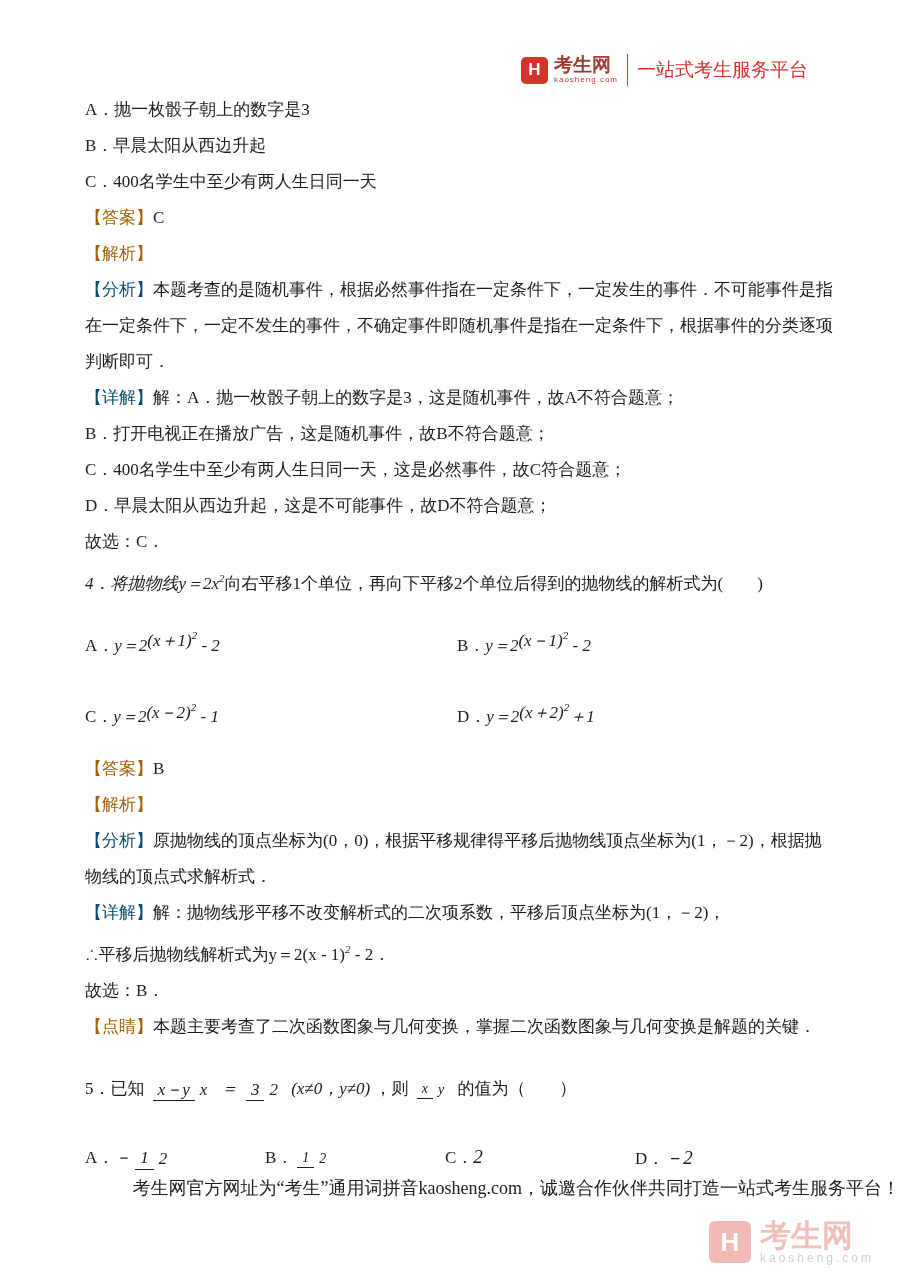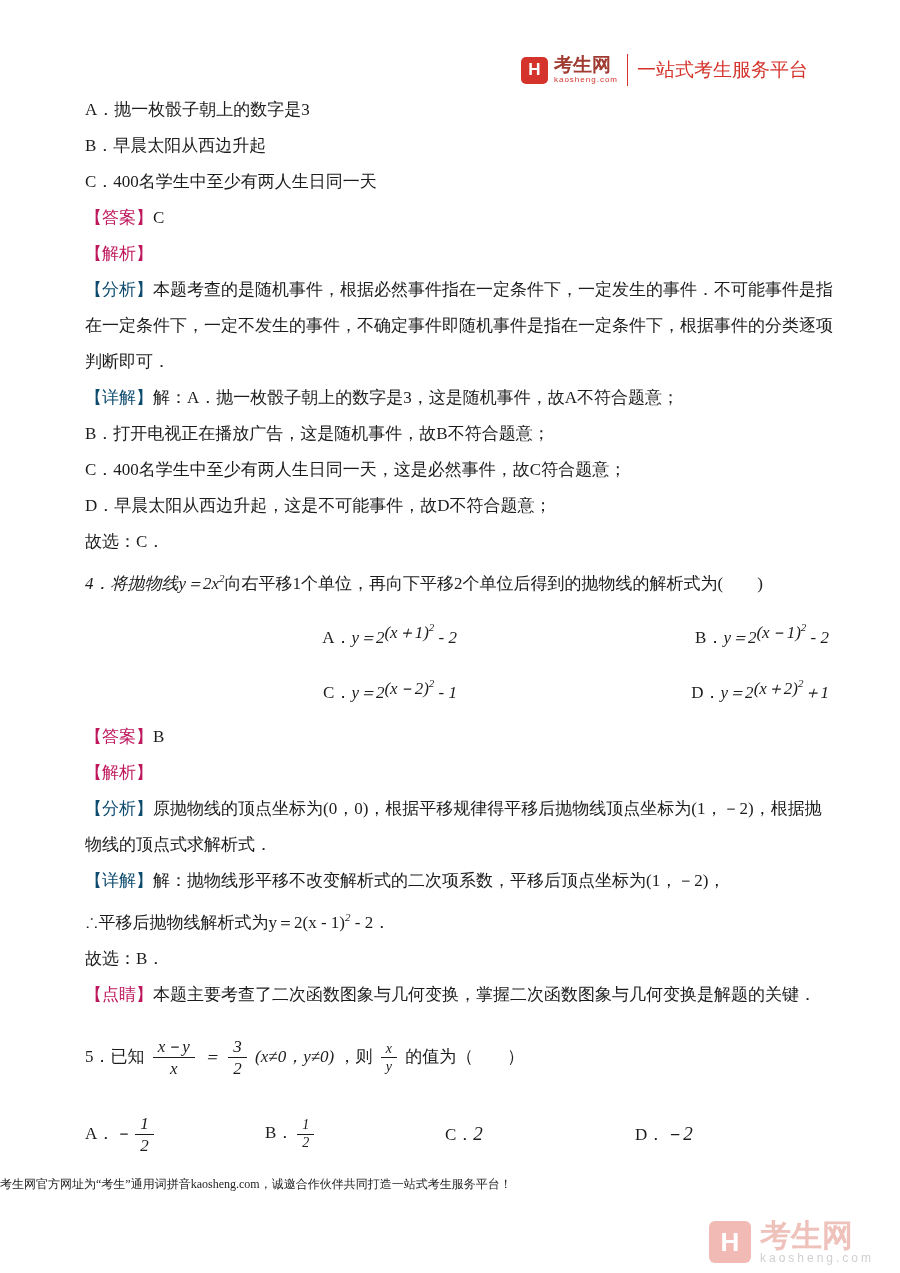--- a/index.html
+++ b/index.html
@@ -4,30 +4,30 @@
 <style>
   * { margin:0; padding:0; box-sizing:border-box; }
   html,body { background:#ffffff; }
   body {
     width:900px; height:1273px; position:relative; overflow:hidden;
     font-family:"Liberation Serif","DejaVu Serif",serif;
     color:#1c1c1c; font-size:17px;
   }
   .content { padding:92px 67px 0 85px; }
   p.line { line-height:36px; white-space:normal; }
-  .tag-blue { color:#be185d;margin-top:18px; }
+  .tag-blue { color:#a16207;margin-top:18px; }
   .tag-black { color:#0c4a6e; }
   .math { font-family:Liberation Serif, serif; font-style:italic; }
   sup { font-size:11px; font-style:italic; }
   .mgroup { position:relative; top:-4px; }
   
   .opt-row { display:flex; margin:10px 0 6px 0; }
-  .opt-col { width:372px; line-height:40px;text-align:right; }
+  .opt-col { width:372px; line-height:56px; }
   
-  .frac { display:inline-flex; flex-direction:column; align-items:center; vertical-align:middle; margin:0 4px; line-height:1.25; font-style:italic; }
+  .frac { display:inline-flex; flex-direction:row; align-items:center; vertical-align:middle; margin:0 4px; line-height:1.25; font-style:italic; }
   .frac .fnum { padding:0 5px; border-bottom:1.3px solid #1c1c1c; }
   .frac .fden { padding:0 5px; }
   .frac.small { font-size:14px; line-height:1.2; }
   .q5-stem { margin-top:14px; line-height:60px; }
   .q5-stem .frac { line-height:1.25; }
   .q5-opts { display:flex; align-items:center; margin-top:26px; }
   .q5-col-a { width:180px; }
   .q5-col-b { width:180px; }
   .q5-col-c { width:190px; }
   .q5-col-d { flex:1; }
@@ -38,21 +38,21 @@
     width:27px; height:27px; background:#d4342c; border-radius:5px; color:#fff;
     font-family:"Liberation Sans",sans-serif; font-weight:bold; font-size:17px;
     display:flex; align-items:center; justify-content:center; margin-right:6px;
   }
   .brand-text { display:flex; flex-direction:column; line-height:1.1; }
   .brand-name { color:#a03b32; font-weight:bold; font-size:19px; font-family:"Liberation Sans",sans-serif; }
   .brand-domain { color:#d4342c; font-size:8px; letter-spacing:1px; font-family:"Liberation Sans",sans-serif; }
   .brand-divider { width:1px; height:32px; background:#d4342c; margin:0 9px; }
   .brand-tagline { color:#d4342c; font-size:19px; font-family:"Liberation Sans",sans-serif; }
   
-  .footer-note { position:absolute; top:1176px; left:0; right:0; text-align:left; font-size:12px; color:#1c1c1c; }
+  .footer-note { position:absolute; top:1176px; left:0; right:0; text-align:right; font-size:18px; color:#1c1c1c; }
   
   .watermark { position:absolute; right:26px; bottom:8px; display:flex; align-items:center; }
   .wm-logo-box {
     width:42px; height:42px; background:#f2bab4; border-radius:6px; color:#ffffff;
     font-family:"Liberation Sans",sans-serif; font-weight:bold; font-size:26px;
     display:flex; align-items:center; justify-content:center; margin-right:9px;
   }
   .wm-text { display:flex; flex-direction:column; line-height:1.05; }
   .wm-brand { color:#eec1bb; font-size:31px; font-weight:bold; font-family:"Liberation Sans",sans-serif; }
   .wm-domain { color:#cfcfcf; font-size:12px; letter-spacing:3px; font-family:"Liberation Sans",sans-serif; }

